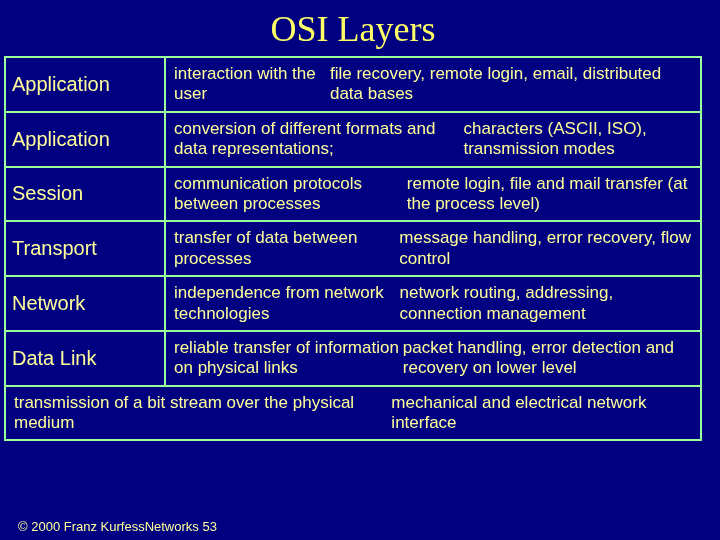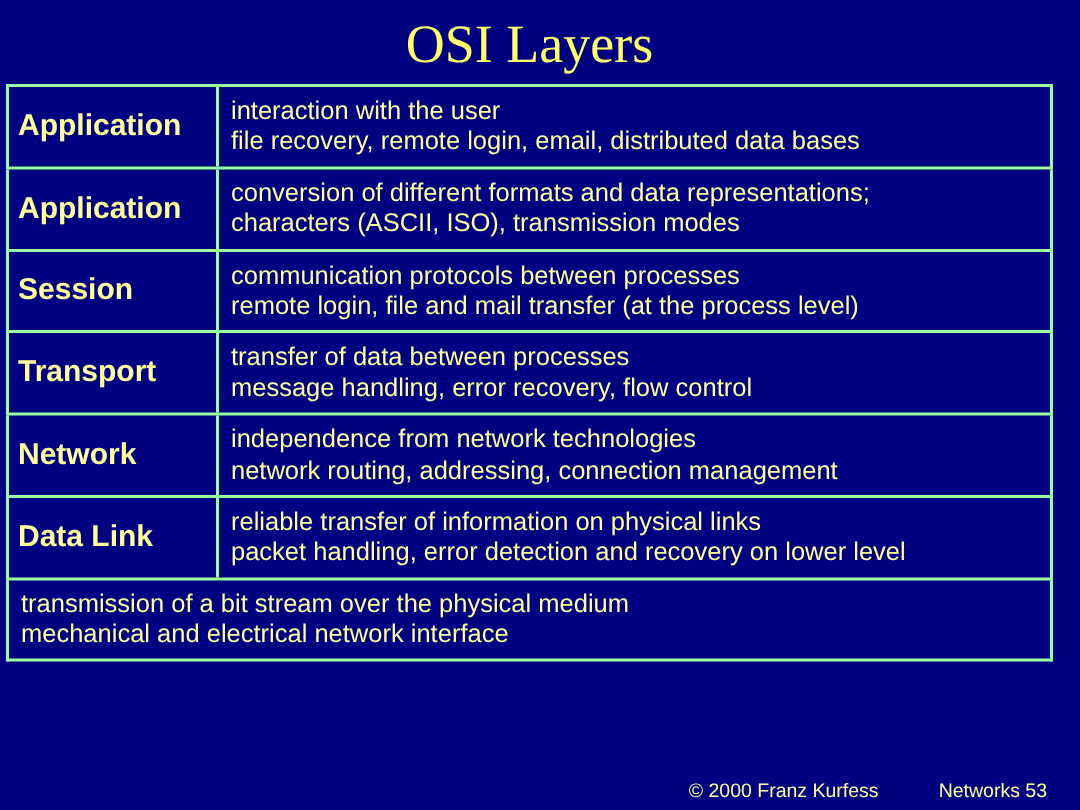--- a/index.html
+++ b/index.html
@@ -30,50 +30,49 @@
   }
   .row {
     display: flex;
     border: 2px solid #99ff99;
     border-top: none;
   }
   .row:first-child {
     border-top: 2px solid #99ff99;
   }
   .cell-left {
-    width: 140px;
+    width: 160px;
     flex-shrink: 0;
     padding: 10px 6px 10px 6px;
     font-size: 20px;
-    font-weight: bold;
+    font-weight: normal;
     color: #ffff99;
     display: flex;
     align-items: center;
     border-right: 2px solid #99ff99;
   }
   .cell-right {
     flex: 1;
     padding: 6px 6px 6px 8px;
     font-size: 17px;
     color: #ffff99;
     line-height: 1.2;
     display: flex;
-    flex-direction: column;
+    flex-direction: row;
     justify-content: center;
   }
   .footer {
     position: absolute;
     bottom: 6px;
     left: 18px;
     right: 22px;
     display: flex;
-    justify-content: flex-end;
+    justify-content: flex-start;
     font-size: 13px;
     color: #ffff99;
-    gap: 40px;
   }
   .footer-right {
   }
 </style>
 </head>
 <body>
 
 <div class="slide">
   <h1 class="title">OSI Layers</h1>
 

